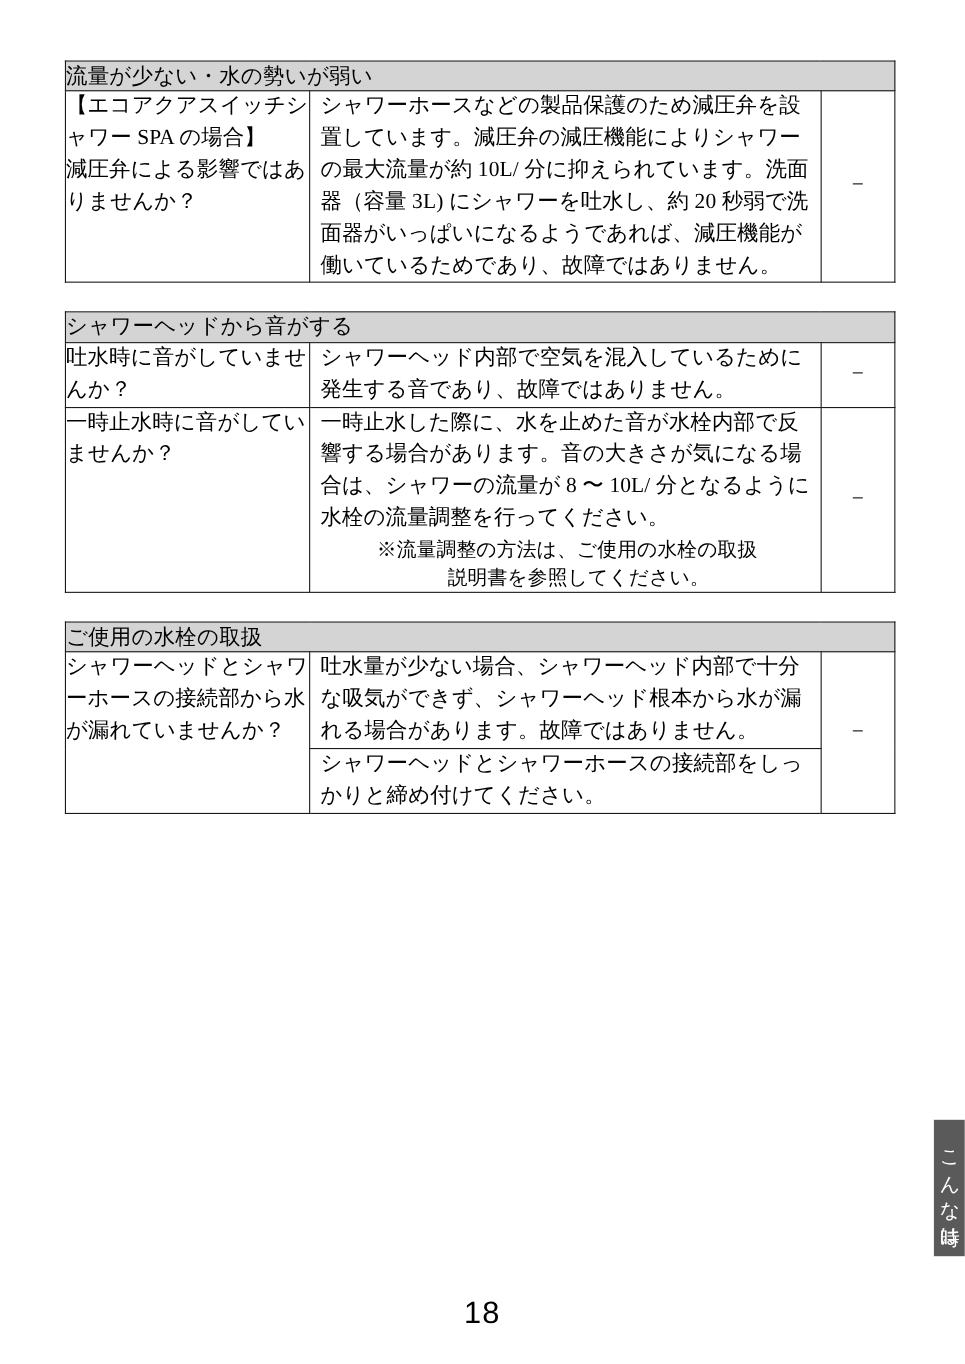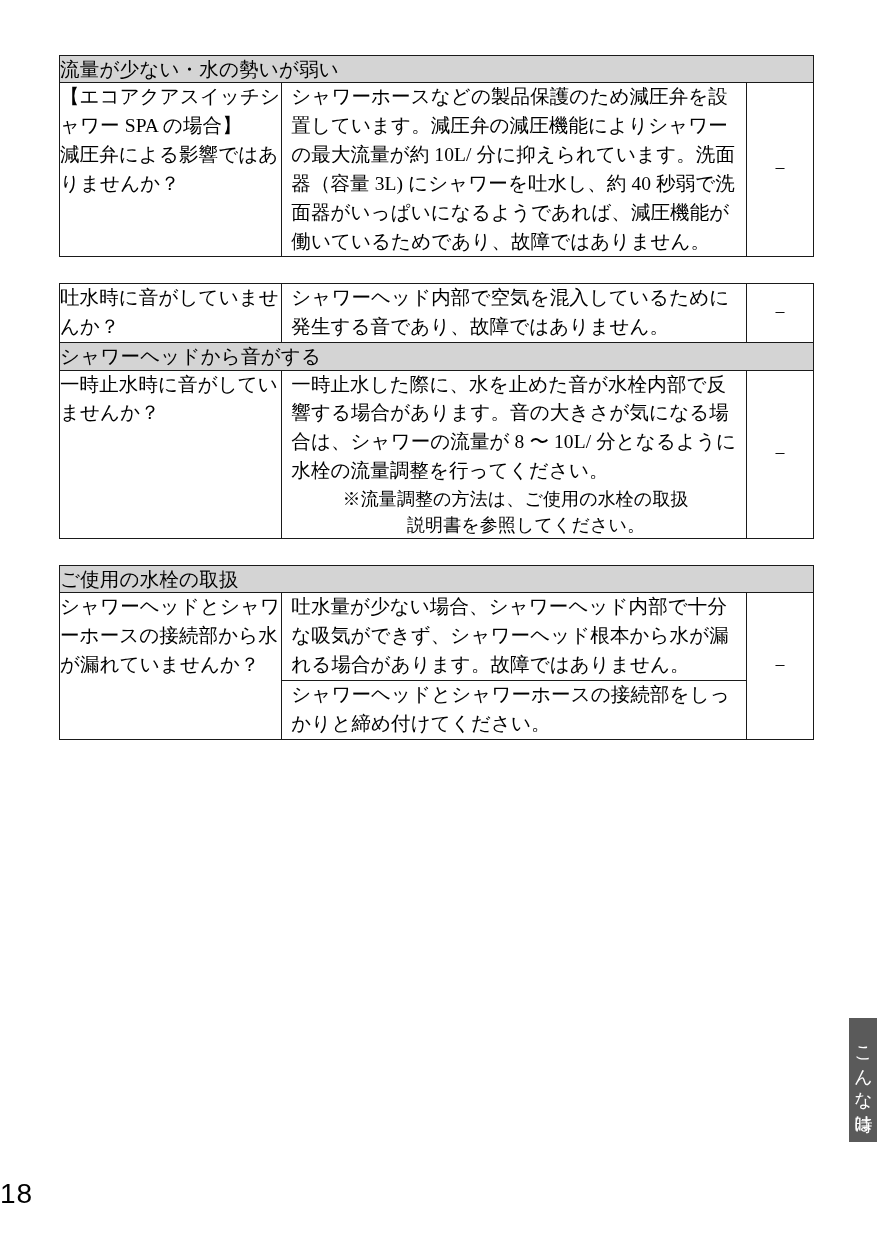--- a/index.html
+++ b/index.html
@@ -103,21 +103,21 @@
     justify-content: center;
     letter-spacing: 2px;
     padding: 0;
     box-sizing: border-box;
   }
   .page-number {
     position: absolute;
     left: 0;
     right: 0;
     top: 1178px;
-    text-align: left;
+    text-align: center;
     font-size: 28px;
     letter-spacing: 1px;
   }
 </style>
 </head>
 <body>
 
 <div class="page">
 
   <div class="content">
@@ -128,40 +128,40 @@
           <col class="c-a">
           <col class="c-r">
       </colgroup>
       <tbody>
         <tr>
           <th class="sect-head" colspan="3">流量が少ない・水の勢いが弱い</th>
         </tr>
         <tr>
           <td class="cell" style="white-space: pre-line;">【エコアクアスイッチシャワー SPA の場合】
 減圧弁による影響ではありませんか？</td>
-          <td class="cell ans">シャワーホースなどの製品保護のため減圧弁を設置しています。減圧弁の減圧機能によりシャワーの最大流量が約 10L/ 分に抑えられています。洗面器（容量 3L) にシャワーを吐水し、約 40 秒弱で洗面器がいっぱいになるようであれば、減圧機能が働いているためであり、故障ではありません。</td>
+          <td class="cell ans">シャワーホースなどの製品保護のため減圧弁を設置しています。減圧弁の減圧機能によりシャワーの最大流量が約 10L/ 分に抑えられています。洗面器（容量 3L) にシャワーを吐水し、約 20 秒弱で洗面器がいっぱいになるようであれば、減圧機能が働いているためであり、故障ではありません。</td>
           <td class="cell ref mid">−</td>
         </tr>
       </tbody>
     </table>
 
     <table class="tbl">
       <colgroup>
         <col class="c-q">
           <col class="c-a">
           <col class="c-r">
       </colgroup>
       <tbody>
         <tr>
+          <th class="sect-head" colspan="3">シャワーヘッドから音がする</th>
+        </tr>
+        <tr>
           <td class="cell">吐水時に音がしていませんか？</td>
           <td class="cell ans">シャワーヘッド内部で空気を混入しているために発生する音であり、故障ではありません。</td>
           <td class="cell ref mid">−</td>
-        </tr>
-        <tr>
-          <th class="sect-head" colspan="3">シャワーヘッドから音がする</th>
         </tr>
         <tr>
           <td class="cell">一時止水時に音がしていませんか？</td>
           <td class="cell ans">
             <span>一時止水した際に、水を止めた音が水栓内部で反響する場合があります。音の大きさが気になる場合は、シャワーの流量が 8 〜 10L/ 分となるように水栓の流量調整を行ってください。</span>
             <span class="note">
               <span>※流量調整の方法は、ご使用の水栓の取扱</span>
               <span class="ind">説明書を参照してください。</span>
             </span>
           </td>

